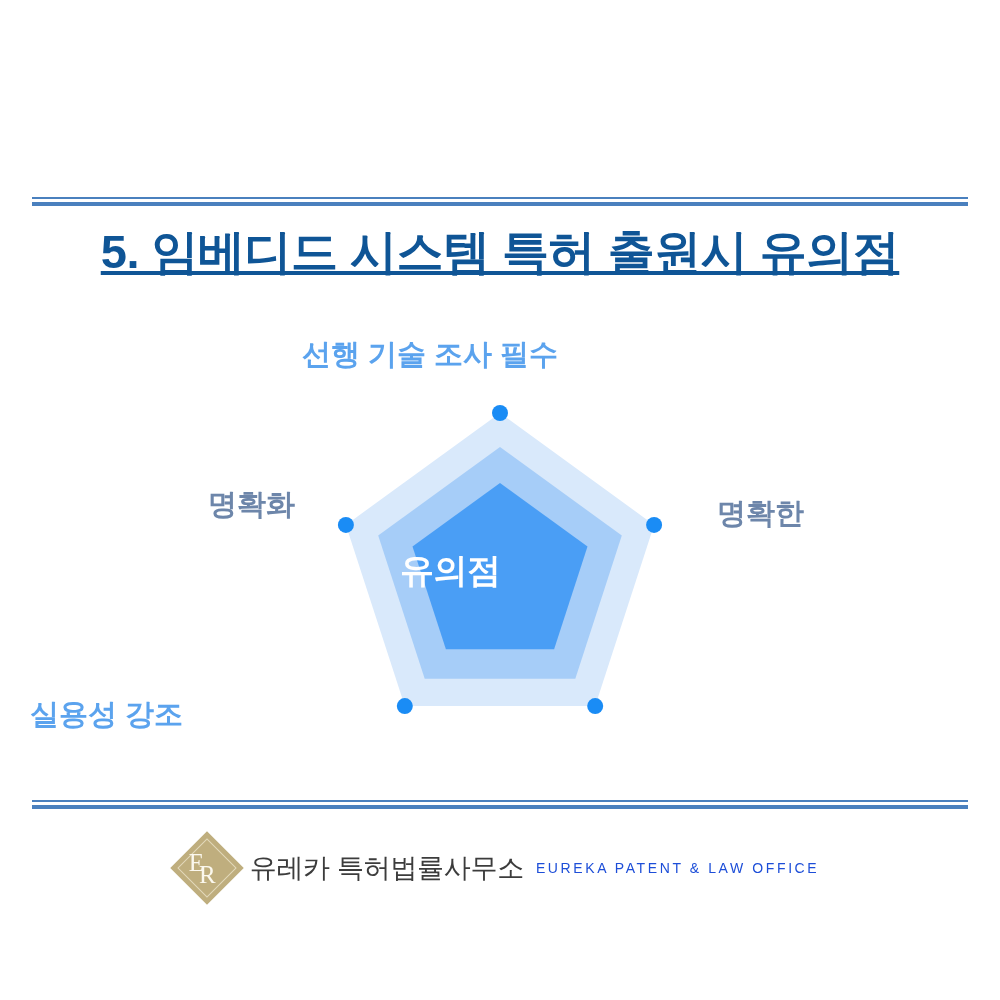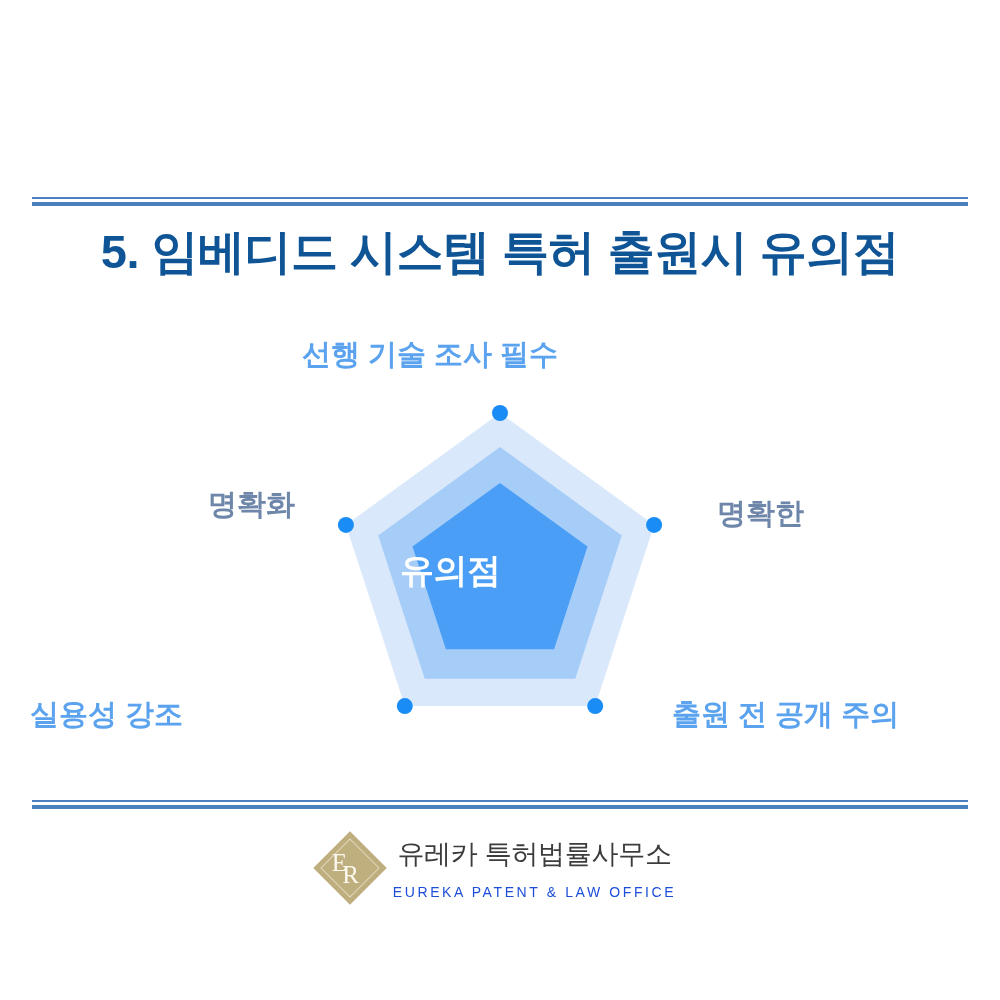--- a/index.html
+++ b/index.html
@@ -54,20 +54,21 @@
     top: 226px;
     left: 0;
     width: 1000px;
     text-align: center;
     color: #0F5596;
     font-size: 47px;
     font-weight: bold;
     letter-spacing: -0.5px;
     line-height: 1.1;
     white-space: nowrap;
+    text-decoration: underline;
   }
 
   
   #diagram {
     position: absolute;
     top: 300px;
     left: 0;
     width: 1000px;
     height: 480px;
   }
@@ -179,21 +180,21 @@
     top: -6px;
     left: -2px;
   }
   #logo-monogram .mono-r {
     position: relative;
     top: 6px;
     left: -7px;
   }
   #logo-text {
     display: flex;
-    flex-direction: column;
+    flex-direction: row;
     align-items: center;
     gap: 12px;
   }
   #logo-name-ko {
     color: #3C3C3C;
     font-size: 27px;
     letter-spacing: -0.3px;
     white-space: nowrap;
   }
   #logo-name-en {
@@ -237,21 +238,20 @@
   <div class="axis-label accent" id="label-top">선행 기술 조사 필수</div>
 
   <div class="axis-label muted" id="label-right">
     <div>명확한</div>
   </div>
 
   <div class="axis-label muted" id="label-left">
     <div>명확화</div>
   </div>
 
-  <div class="axis-label accent" id="label-bottom-right">출원 전 공개 주의</div>
 
   <div class="axis-label accent" id="label-bottom-left">실용성 강조</div>
 
   <div class="divider bottom" id="divider-bottom">
     <div class="rule-thin"></div>
     <div class="rule-thick"></div>
   </div>
 
   <div id="footer-logo">
     <div id="logo-diamond">

